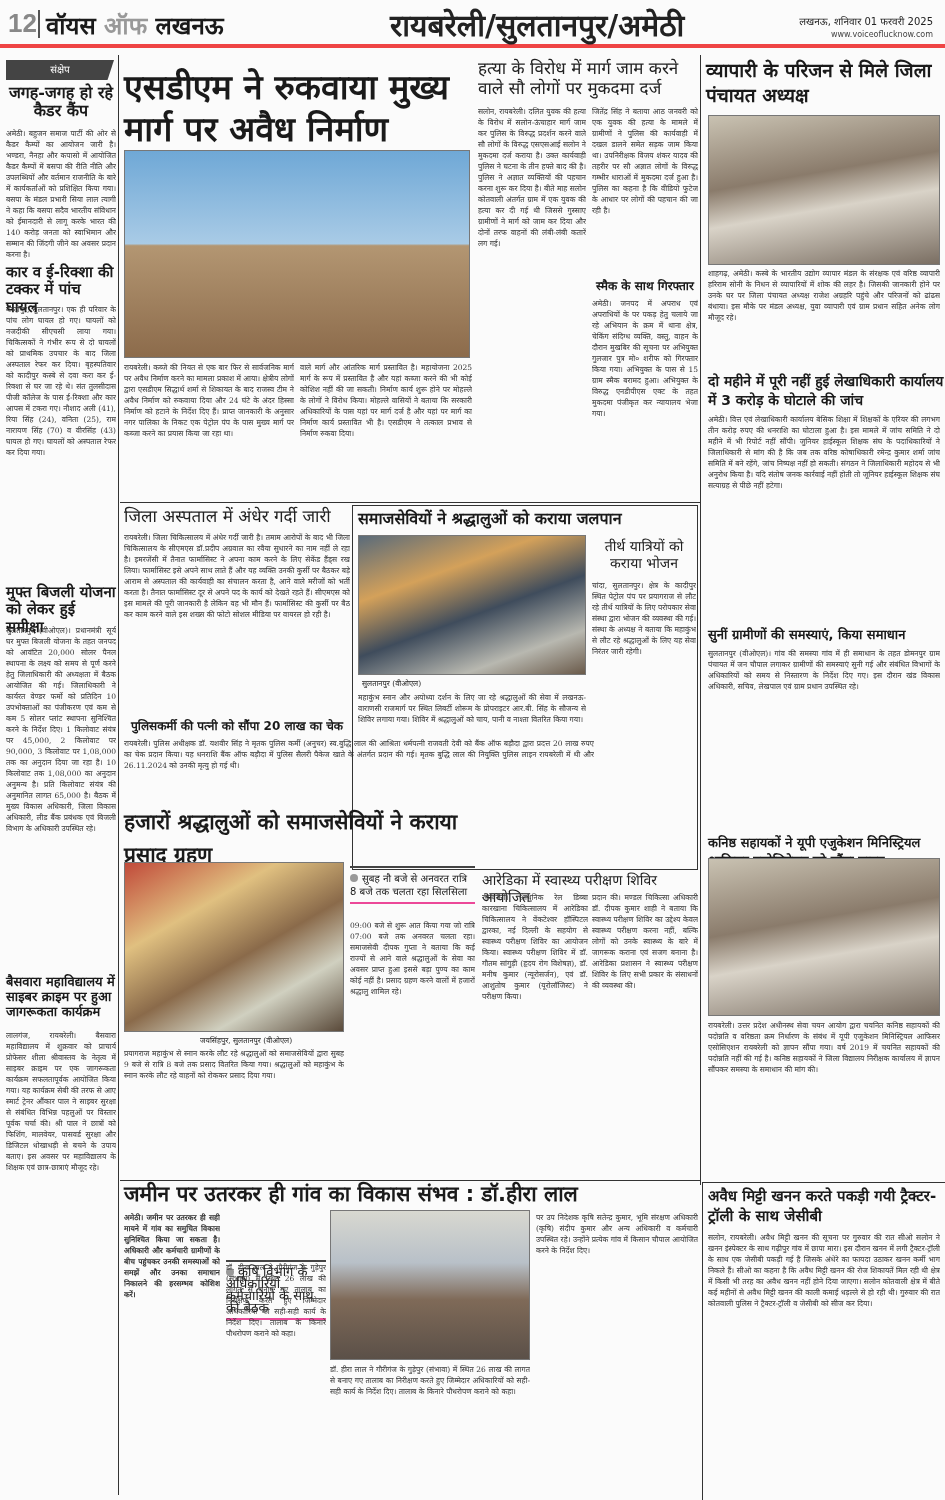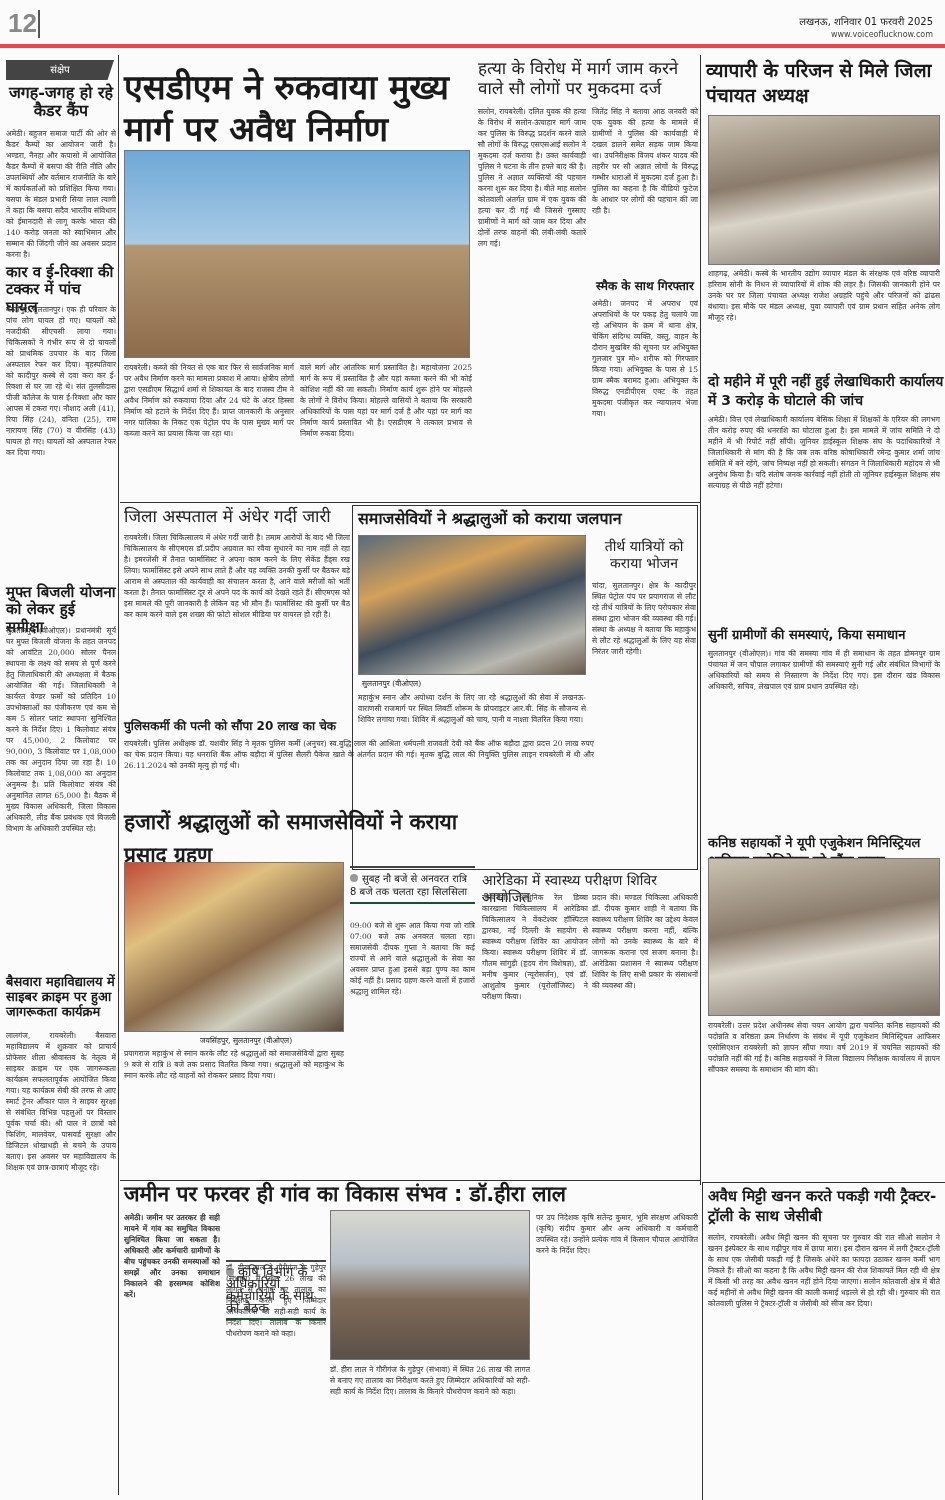--- a/index.html
+++ b/index.html
@@ -19,30 +19,36 @@
   .headline-light { font-weight: normal; line-height: 1.2; color: #222; }
   .body-text { font-size: 7.5px; line-height: 11px; color: #333; text-align: justify; overflow: hidden; font-family: "DejaVu Serif", serif; }
   .photo { background: linear-gradient(135deg,#8a8f94,#c5c1b6 40%,#6d6a63 70%,#a09c8e); border: 1px solid #777; }
   .photo.sky { background: linear-gradient(180deg,#6fa8d6 0%,#a9cbe6 45%,#b39672 46%,#8c6b4b 100%); }
   .photo.crowd { background: linear-gradient(160deg,#5a6b7a,#d4a15a 30%,#3f4c5c 55%,#b8b8b0 80%,#6a5a4a); }
   .photo.room { background: linear-gradient(170deg,#c9c2b2,#8a7b6b 40%,#d9d3c8 60%,#7a6e62); }
   .photo.field { background: linear-gradient(180deg,#d8d8d0 0%,#b8c0c8 35%,#7f6a58 60%,#5b5048 100%); }
   .photo.food { background: linear-gradient(150deg,#c14a3a,#e0c080 30%,#8a6a4a 55%,#d0d0c0 75%,#5a4a3a); }
   .sankshep { left: 6px; top: 60px; width: 108px; height: 20px; background: #444; color: #fff; font-size: 10px; text-align: center; line-height: 20px; clip-path: polygon(0 0,100% 0,94% 100%,0 100%); }
   .caption { font-size: 7.5px; color: #222; font-family: "DejaVu Serif", serif; }
-  .bullet-box { border-top: 2px solid #444; border-bottom: 2px solid #14532d; padding: 4px 0; font-size: 10px; line-height: 13px; }
+  .bullet-box { border-top: 2px solid #444; border-bottom: 2px solid #ec4899; padding: 4px 0; font-size: 10px; line-height: 13px; }
   .bullet-box .dot { display: inline-block; width: 8px; height: 8px; border-radius: 50%; background: #999; margin-right: 4px; }
   .boxed { border: 1.5px solid #333; }
 </style>
 </head>
 <body>
 
 <div class="abs masthead">
   <div class="abs pg-num">12</div>
   <div class="abs pg-sep"></div>
+  <div class="abs paper-name">
+    <span>वॉयस</span>
+    <span class="mid">ऑफ</span>
+    <span>लखनऊ</span>
+  </div>
+  <div class="abs section-title">रायबरेली/सुलतानपुर/अमेठी</div>
   <div class="abs dateline">लखनऊ, शनिवार 01 फरवरी 2025</div>
   <div class="abs website">www.voiceoflucknow.com</div>
 </div>
 
 <div class="abs vrule" style="left:118px;top:55px;height:1440px;"></div>
 <div class="abs vrule" style="left:700px;top:55px;height:1130px;"></div>
 
 <div class="abs sankshep">संक्षेप</div>
 
 <div class="abs headline" style="left:6px;top:84px;width:110px;font-size:16px;text-align:center;">जगह-जगह हो रहे कैडर कैंप</div>
@@ -83,21 +89,21 @@
 <div class="abs body-text" style="left:124px;top:532px;width:226px;height:186px;">रायबरेली। जिला चिकित्सालय में अंधेर गर्दी जारी है। तमाम आरोपों के बाद भी जिला चिकित्सालय के सीएमएस डॉ.प्रदीप अग्रवाल का रवैया सुधारने का नाम नहीं ले रहा है। इमरजेंसी में तैनात फार्मासिस्ट ने अपना काम करने के लिए सेकेंड हैंड्स रख लिया। फार्मासिस्ट इसे अपने साथ लाते हैं और यह व्यक्ति उनकी कुर्सी पर बैठकर बड़े आराम से अस्पताल की कार्यवाही का संचालन करता है, आने वाले मरीजों को भर्ती करता है। तैनात फार्मासिस्ट दूर से अपने पद के कार्य को देखते रहते हैं। सीएमएस को इस मामले की पूरी जानकारी है लेकिन वह भी मौन हैं। फार्मासिस्ट की कुर्सी पर बैठ कर काम करने वाले इस शख्स की फोटो सोशल मीडिया पर वायरल हो रही है।</div>
 
 <div class="abs boxed" style="left:352px;top:505px;width:346px;height:365px;"></div>
 <div class="abs headline" style="left:358px;top:510px;width:340px;font-size:16px;">समाजसेवियों ने श्रद्धालुओं को कराया जलपान</div>
 <div class="abs photo crowd" style="left:358px;top:535px;width:228px;height:140px;"></div>
 <div class="abs caption" style="left:362px;top:678px;width:100px;">सुलतानपुर (वीओएल)</div>
 <div class="abs headline-light" style="left:592px;top:538px;width:104px;font-size:14px;text-align:center;">तीर्थ यात्रियों को कराया भोजन</div>
 <div class="abs body-text" style="left:592px;top:580px;width:104px;height:282px;">चांदा, सुलतानपुर। क्षेत्र के कादीपुर स्थित पेट्रोल पंप पर प्रयागराज से लौट रहे तीर्थ यात्रियों के लिए परोपकार सेवा संस्था द्वारा भोजन की व्यवस्था की गई। संस्था के अध्यक्ष ने बताया कि महाकुंभ से लौट रहे श्रद्धालुओं के लिए यह सेवा निरंतर जारी रहेगी।</div>
 <div class="abs body-text" style="left:358px;top:692px;width:228px;height:70px;">महाकुंभ स्नान और अयोध्या दर्शन के लिए जा रहे श्रद्धालुओं की सेवा में लखनऊ-वाराणसी राजमार्ग पर स्थित लिबर्टी शोरूम के प्रोपराइटर आर.बी. सिंह के सौजन्य से शिविर लगाया गया। शिविर में श्रद्धालुओं को चाय, पानी व नाश्ता वितरित किया गया।</div>
 
-<div class="abs headline" style="left:124px;top:720px;width:226px;font-size:12px;">पुलिसकर्मी की पत्नी को सौंपा 20 लाख का चेक</div>
+<div class="abs headline" style="left:124px;top:720px;width:226px;font-size:12px;text-align:center;">पुलिसकर्मी की पत्नी को सौंपा 20 लाख का चेक</div>
 <div class="abs body-text" style="left:124px;top:738px;width:470px;height:62px;">रायबरेली। पुलिस अधीक्षक डॉ. यशवीर सिंह ने मृतक पुलिस कर्मी (अनुचर) स्व.बुद्धि लाल की आश्रिता धर्मपत्नी राजवती देवी को बैंक ऑफ बड़ौदा द्वारा प्रदत्त 20 लाख रुपए का चेक प्रदान किया। यह धनराशि बैंक ऑफ बड़ौदा में पुलिस सैलरी पैकेज खाते के अंतर्गत प्रदान की गई। मृतक बुद्धि लाल की नियुक्ति पुलिस लाइन रायबरेली में थी और 26.11.2024 को उनकी मृत्यु हो गई थी।</div>
 
 <div class="abs headline" style="left:124px;top:806px;width:350px;font-size:21px;line-height:33px;">हजारों श्रद्धालुओं को समाजसेवियों ने कराया प्रसाद ग्रहण</div>
 <div class="abs photo food" style="left:124px;top:862px;width:220px;height:170px;"></div>
 <div class="abs caption" style="left:200px;top:1035px;width:140px;">जयसिंहपुर, सुलतानपुर (वीओएल)</div>
 <div class="abs body-text" style="left:124px;top:1048px;width:220px;height:128px;">प्रयागराज महाकुंभ से स्नान करके लौट रहे श्रद्धालुओं को समाजसेवियों द्वारा सुबह 9 बजे से रात्रि 8 बजे तक प्रसाद वितरित किया गया। श्रद्धालुओं को महाकुंभ के स्नान करके लौट रहे वाहनों को रोककर प्रसाद दिया गया।</div>
 <div class="abs bullet-box" style="left:350px;top:866px;width:125px;">
   <span class="dot"></span><span>सुबह नौ बजे से अनवरत रात्रि 8 बजे तक चलता रहा सिलसिला</span>
 </div>
 <div class="abs body-text" style="left:350px;top:920px;width:125px;height:256px;">09:00 बजे से शुरू आत किया गया जो रात्रि 07:00 बजे तक अनवरत चलता रहा। समाजसेवी दीपक गुप्ता ने बताया कि कई राज्यों से आने वाले श्रद्धालुओं के सेवा का अवसर प्राप्त हुआ इससे बड़ा पुण्य का काम कोई नहीं है। प्रसाद ग्रहण करने वालों में हजारों श्रद्धालु शामिल रहे।</div>
@@ -109,21 +115,21 @@
 <div class="abs headline" style="left:708px;top:818px;width:236px;font-size:13px;line-height:18px;margin-top:16px;">कनिष्ठ सहायकों ने यूपी एजुकेशन मिनिस्ट्रियल आफिसर एसोसियेसन को सौंपा ज्ञापन</div>
 <div class="abs photo room" style="left:708px;top:858px;width:232px;height:158px;"></div>
 <div class="abs body-text" style="left:708px;top:1020px;width:232px;height:160px;">रायबरेली। उत्तर प्रदेश अधीनस्थ सेवा चयन आयोग द्वारा चयनित कनिष्ठ सहायकों की पदोन्नति व वरिष्ठता क्रम निर्धारण के संबंध में यूपी एजुकेशन मिनिस्ट्रियल आफिसर एसोसिएशन रायबरेली को ज्ञापन सौंपा गया। वर्ष 2019 में चयनित सहायकों की पदोन्नति नहीं की गई है। कनिष्ठ सहायकों ने जिला विद्यालय निरीक्षक कार्यालय में ज्ञापन सौंपकर समस्या के समाधान की मांग की।</div>
 
 <div class="abs hrule" style="left:702px;top:1182px;width:243px;"></div>
 <div class="abs headline" style="left:708px;top:1186px;width:236px;font-size:15px;line-height:20px;">अवैध मिट्टी खनन करते पकड़ी गयी ट्रैक्टर-ट्रॉली के साथ जेसीबी</div>
 <div class="abs body-text" style="left:708px;top:1232px;width:232px;height:262px;">सलोन, रायबरेली। अवैध मिट्टी खनन की सूचना पर गुरुवार की रात सीओ सलोन ने खनन इंस्पेक्टर के साथ गढ़ीपुर गांव में छापा मारा। इस दौरान खनन में लगी ट्रैक्टर-ट्रॉली के साथ एक जेसीबी पकड़ी गई है जिसके अंधेरे का फायदा उठाकर खनन कर्मी भाग निकले हैं। सीओ का कहना है कि अवैध मिट्टी खनन की रोज शिकायतें मिल रही थी क्षेत्र में किसी भी तरह का अवैध खनन नहीं होने दिया जाएगा। सलोन कोतवाली क्षेत्र में बीते कई महीनों से अवैध मिट्टी खनन की काली कमाई धड़ल्ले से हो रही थी। गुरुवार की रात कोतवाली पुलिस ने ट्रैक्टर-ट्रॉली व जेसीबी को सीज कर दिया।</div>
 
 <div class="abs hrule" style="left:120px;top:1180px;width:580px;"></div>
 <div class="abs vrule" style="left:702px;top:1182px;height:318px;"></div>
-<div class="abs headline" style="left:124px;top:1182px;width:576px;font-size:21px;">जमीन पर फरवर ही गांव का विकास संभव : डॉ.हीरा लाल</div>
+<div class="abs headline" style="left:124px;top:1182px;width:576px;font-size:21px;">जमीन पर उतरकर ही गांव का विकास संभव : डॉ.हीरा लाल</div>
 <div class="abs body-text" style="left:124px;top:1212px;width:96px;height:282px;font-weight:bold;">अमेठी। जमीन पर उतरकर ही सही मायने में गांव का समुचित विकास सुनिश्चित किया जा सकता है। अधिकारी और कर्मचारी ग्रामीणों के बीच पहुंचकर उनकी समस्याओं को समझें और उनका समाधान निकालने की हरसम्भव कोशिश करें।</div>
 <div class="abs bullet-box" style="left:226px;top:1260px;width:100px;font-size:13px;line-height:12px;">
   <span class="dot"></span><span>कृषि विभाग के अधिकारियों कर्मचारियों के साथ की बैठक</span>
 </div>
 <div class="abs body-text" style="left:226px;top:1262px;width:100px;height:232px;">डॉ. हीरा लाल ने गौरीगंज के गुड़ेपुर (संभावा) में स्थित 26 लाख की लागत से बनाए गए तालाब का निरीक्षण करते हुए जिम्मेदार अधिकारियों को सही-सही कार्य के निर्देश दिए। तालाब के किनारे पौधरोपण कराने को कहा।</div>
 <div class="abs photo field" style="left:330px;top:1210px;width:200px;height:150px;"></div>
 <div class="abs body-text" style="left:330px;top:1364px;width:200px;height:130px;">डॉ. हीरा लाल ने गौरीगंज के गुड़ेपुर (संभावा) में स्थित 26 लाख की लागत से बनाए गए तालाब का निरीक्षण करते हुए जिम्मेदार अधिकारियों को सही-सही कार्य के निर्देश दिए। तालाब के किनारे पौधरोपण कराने को कहा।</div>
 <div class="abs body-text" style="left:536px;top:1212px;width:162px;height:282px;">पर उप निदेशक कृषि सतेन्द्र कुमार, भूमि संरक्षण अधिकारी (कृषि) संदीप कुमार और अन्य अधिकारी व कर्मचारी उपस्थित रहे। उन्होंने प्रत्येक गांव में किसान चौपाल आयोजित करने के निर्देश दिए।</div>
 
 </body></html>

